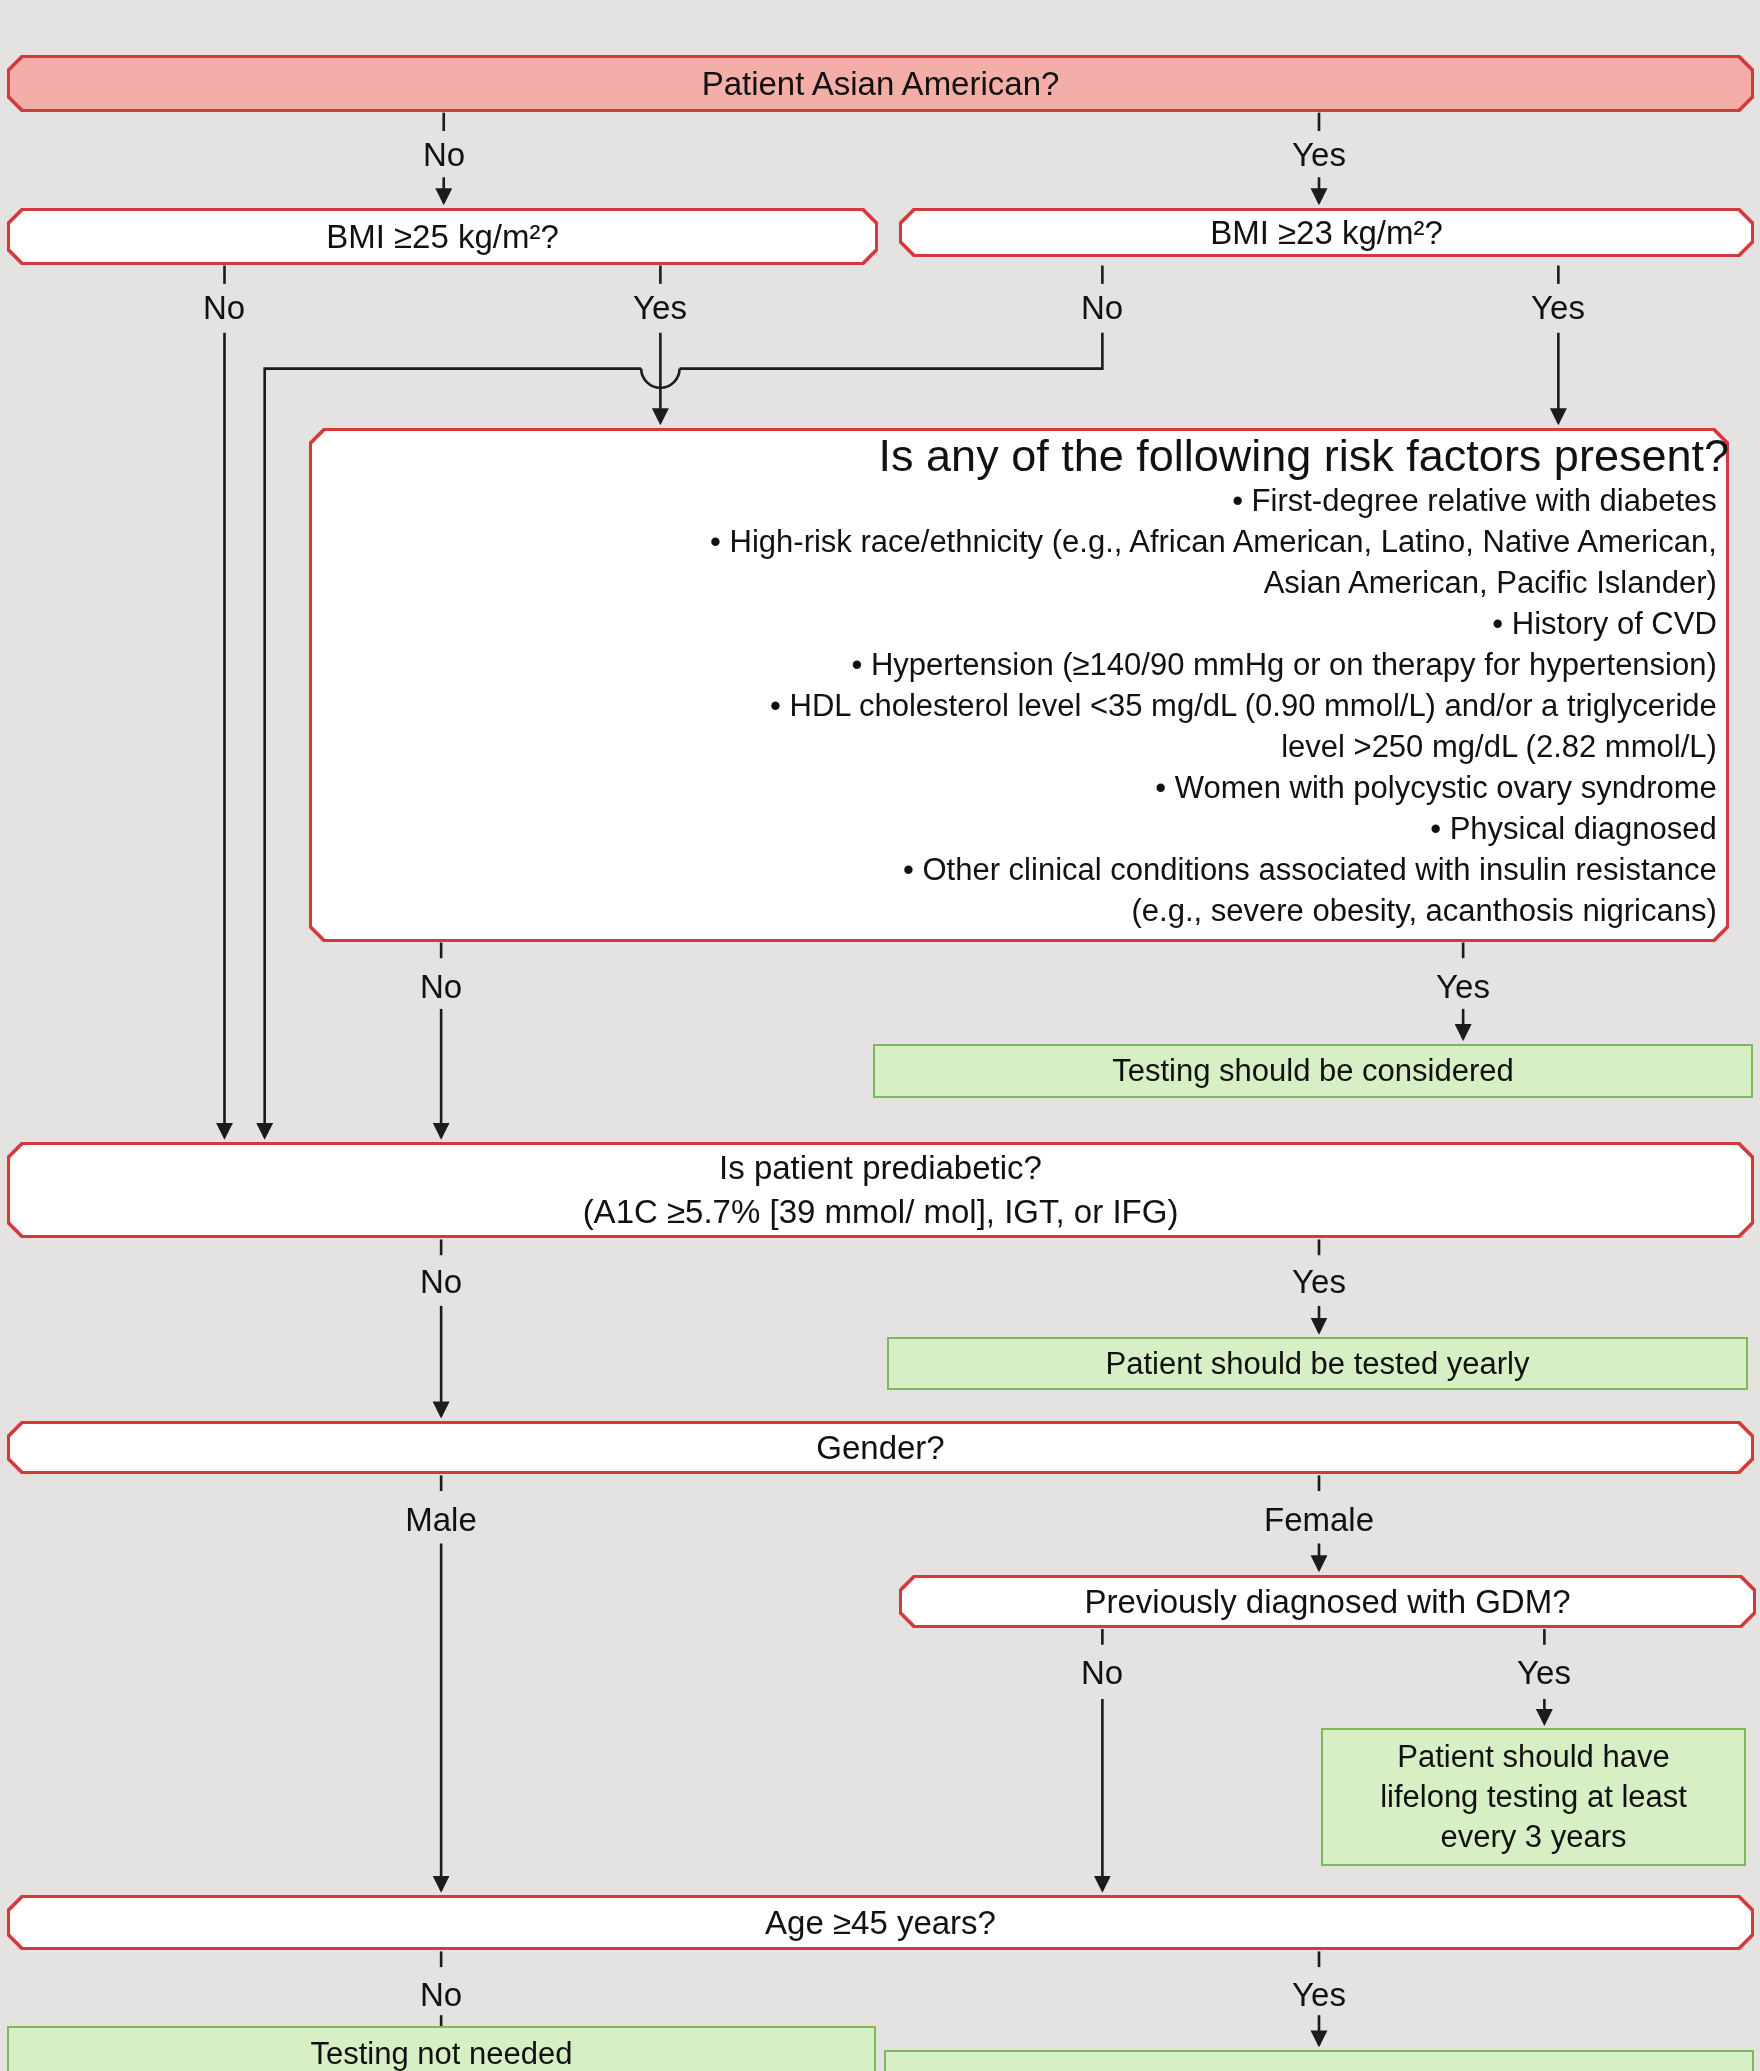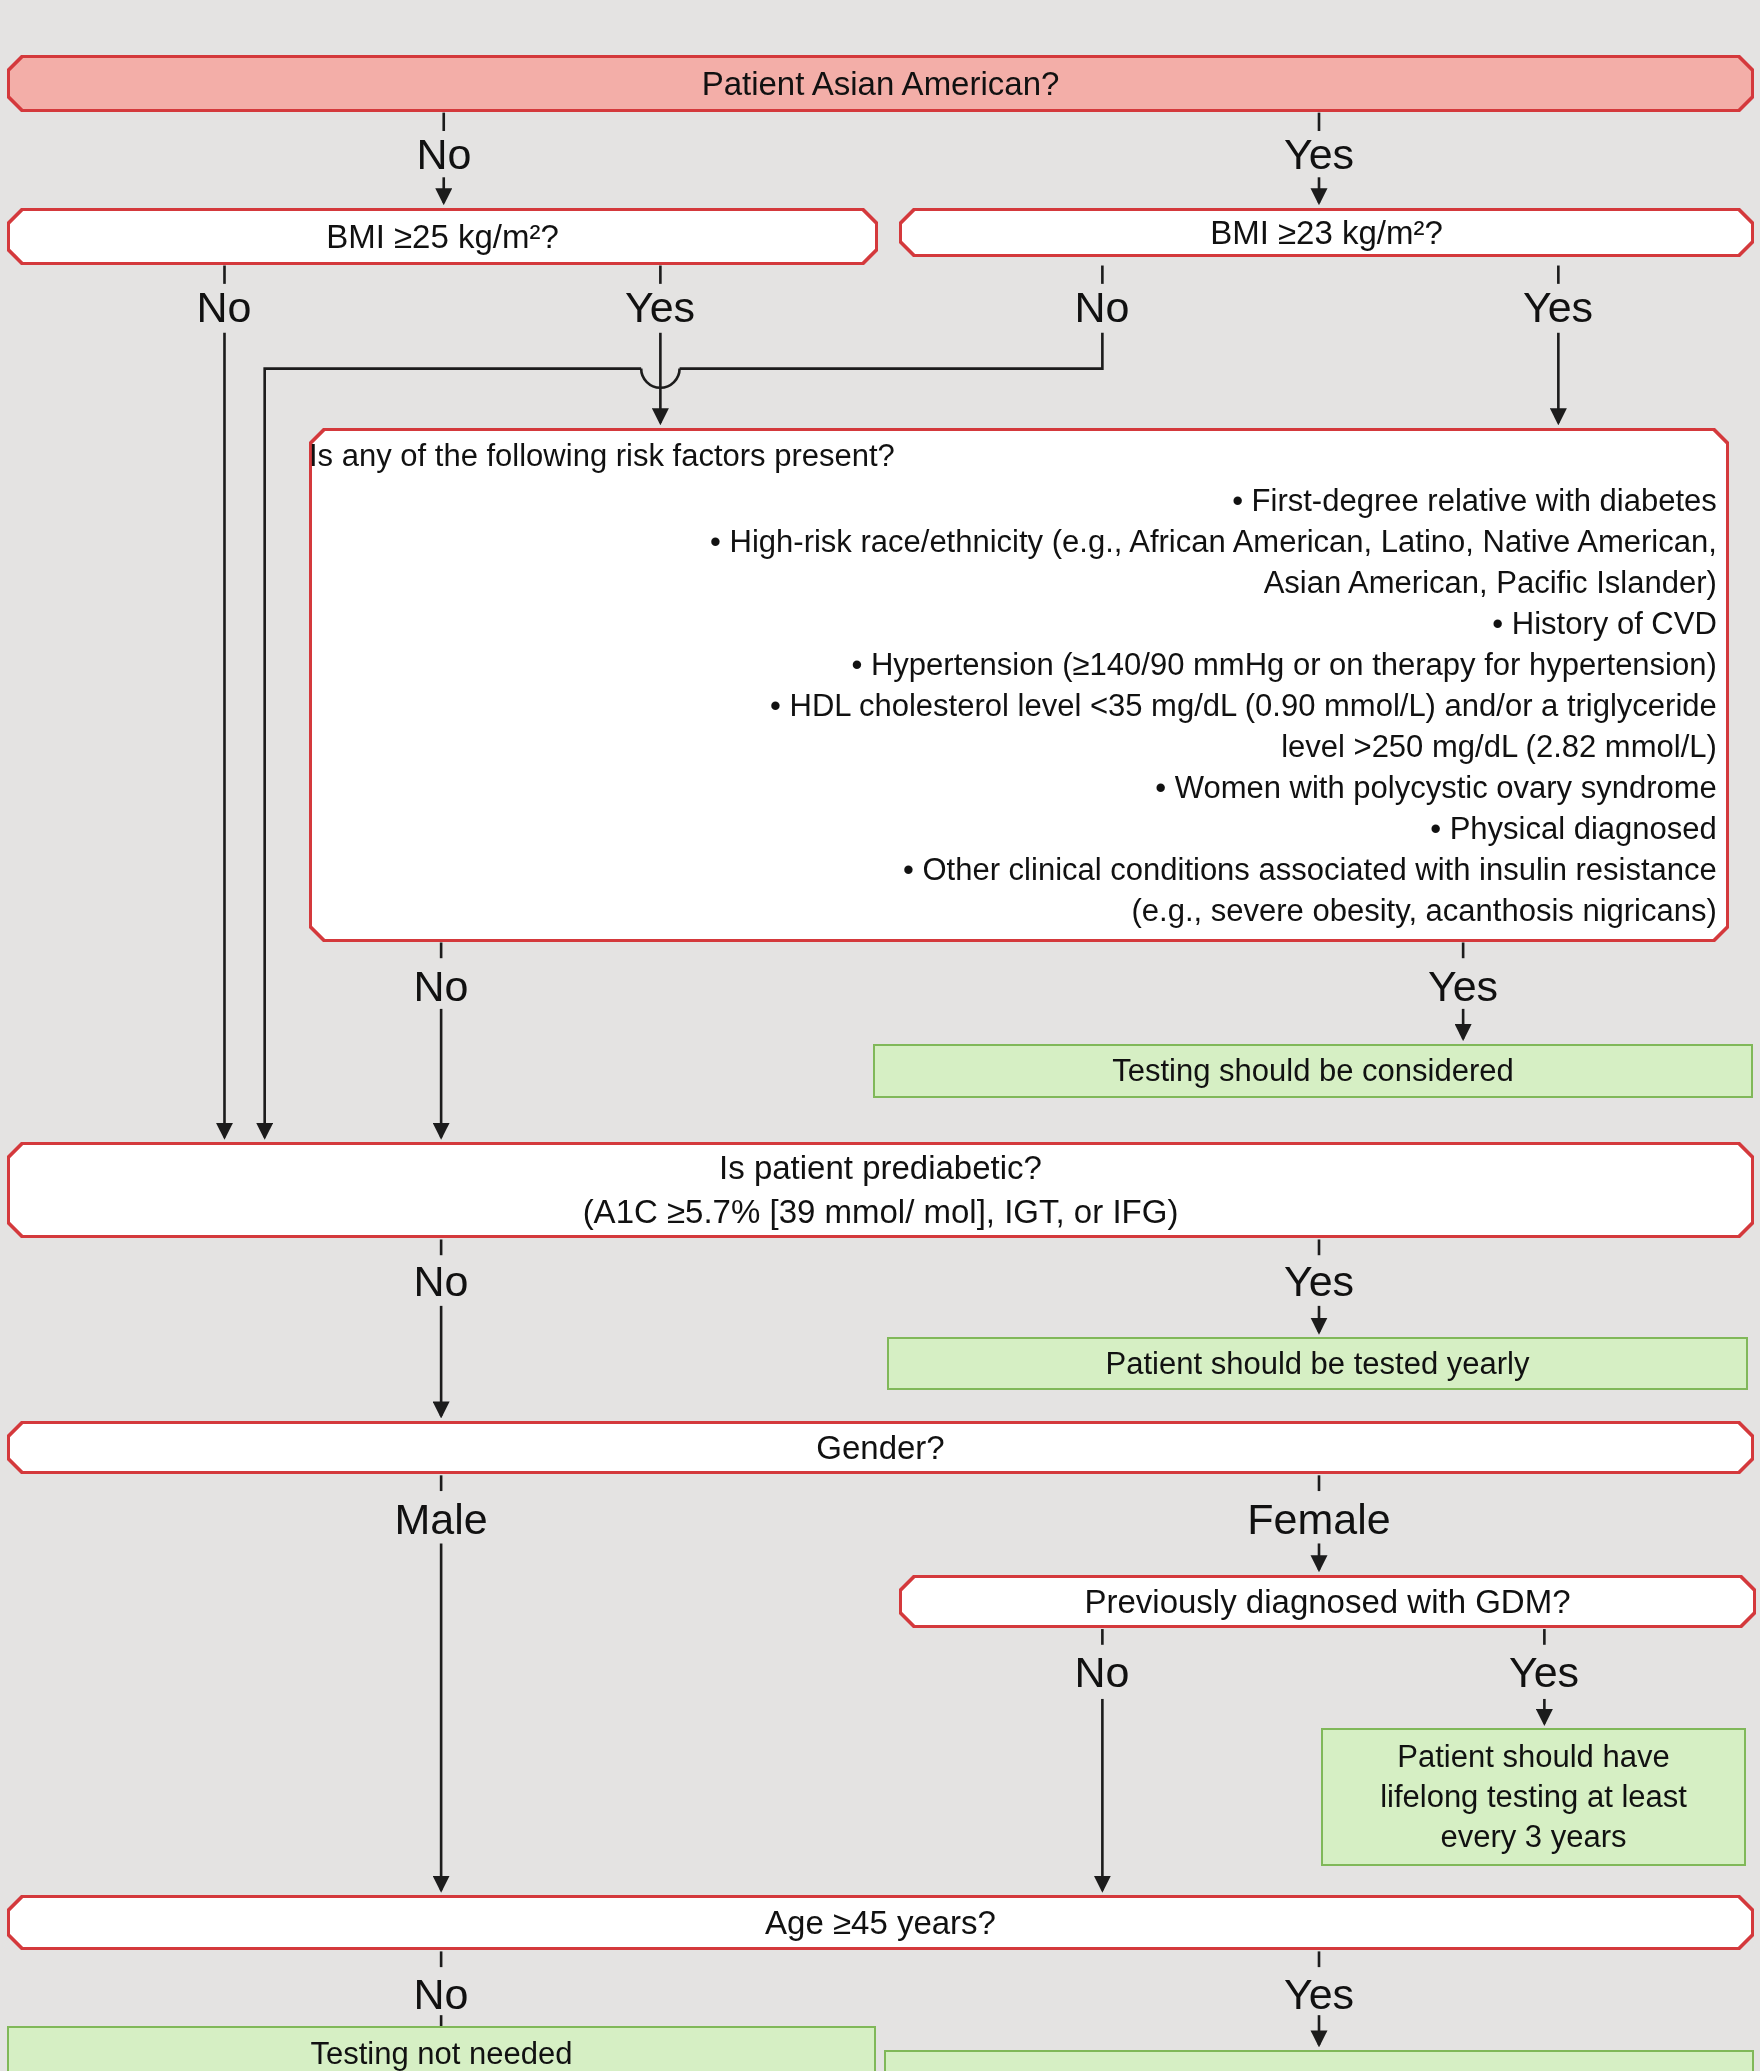--- a/index.html
+++ b/index.html
@@ -36,29 +36,29 @@
 
   
   .outcome{
     position:absolute;background:var(--outcome_fill);
     border:2.6px solid var(--outcome_border);box-sizing:border-box;
     display:flex;flex-direction:column;align-items:center;justify-content:center;
     font-size:31px;line-height:40px;text-align:center;
   }
 
   
-  .risk-title{position:absolute;left:0;right:0;top:5.2px;text-align:left;font-size:31px;line-height:45px;}
+  .risk-title{position:absolute;left:0;right:0;top:5.2px;text-align:right;font-size:45px;line-height:45px;}
   .risk-body{position:absolute;left:12.2px;right:12.2px;top:52px;font-size:31px;text-align:right;}
   .risk-body .line{line-height:41px;white-space:nowrap;}
   .risk-body .line.cont{padding-left:26px;}
 
   
   .edge-label{
     position:absolute;transform:translateX(-50%);
-    font-size:43px;line-height:35px;height:35px;white-space:nowrap;
+    font-size:33px;line-height:35px;height:35px;white-space:nowrap;
   }
 </style>
 </head>
 <body>
 
 <div class="stage">
 
   <svg class="connectors" viewBox="0 0 2016 2372" xmlns="http://www.w3.org/2000/svg">
     <defs>
       <marker id="ah" viewBox="0 0 10 10" refX="8.5" refY="5" markerWidth="6.5" markerHeight="6.5" orient="auto-start-reverse">

